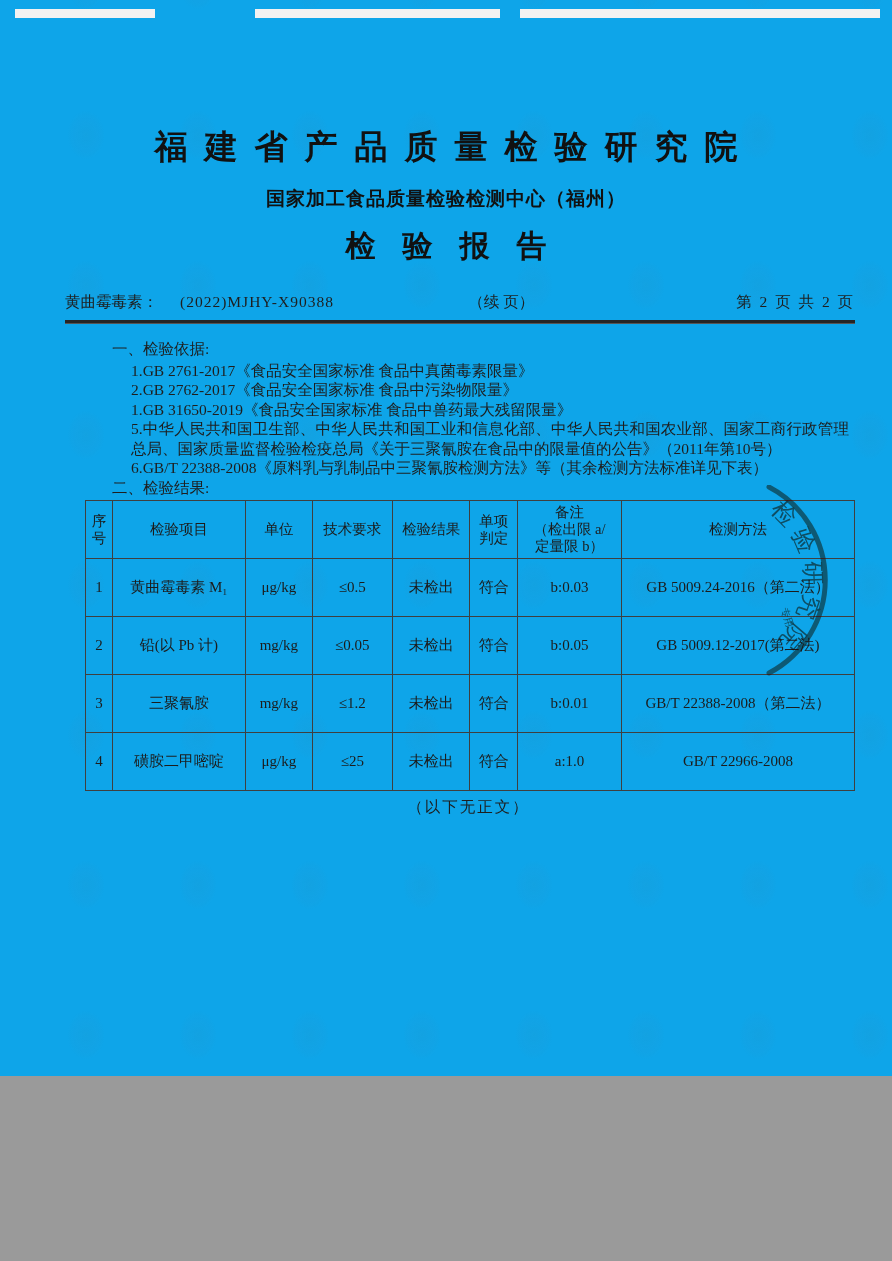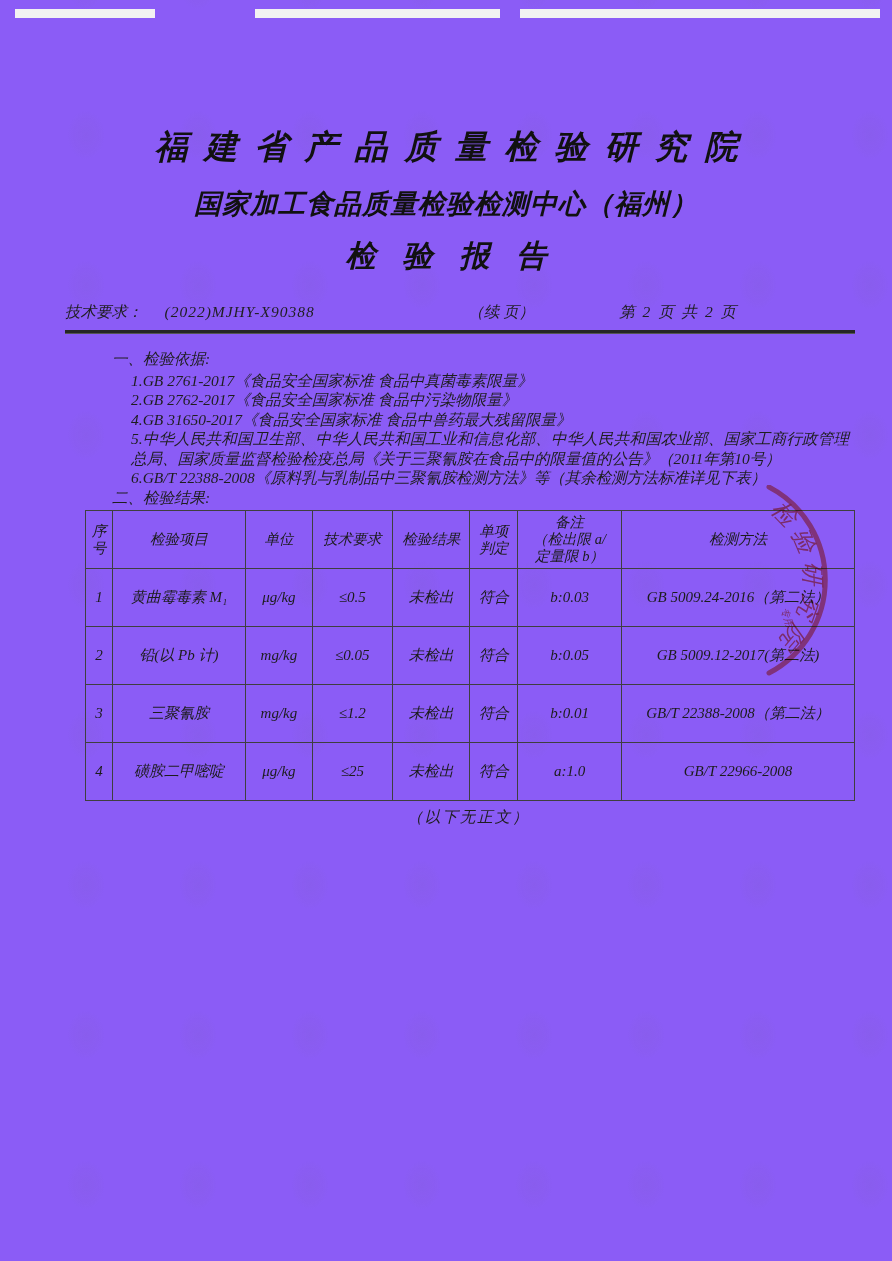--- a/index.html
+++ b/index.html
@@ -1,25 +1,24 @@
 <!DOCTYPE html>
 <html><head>
 <meta charset="utf-8">
 <style>
   * { box-sizing: border-box; }
   html,body { margin:0; padding:0; background:#9a9a9a; }
   .page {
     position: relative;
-    width: 892px; height: 1261px;
+    width: 892px; height: 1076px;
     margin: 0 auto;
-    background: #8b5cf6;
+    background: #0ea5e9;
     font-family: "Liberation Serif", "DejaVu Serif", serif;
     color: #1e1e1e;
     overflow: hidden;
-    font-style: italic;
   }
   
   .watermark-layer {
     position:absolute; inset:0;
     background-image: radial-gradient(ellipse 26px 34px at 50% 50%,
       rgba(105,105,105,0.055), rgba(105,105,105,0.025) 55%, transparent 72%);
     background-size: 112px 150px;
     background-position: 30px 60px;
     pointer-events:none;
   }
@@ -27,34 +26,34 @@
   .strip-1 { left:15px;  width:140px; }
   .strip-2 { left:255px; width:245px; }
   .strip-3 { left:520px; width:360px; }
 
   .header-block { position:relative; padding-top:125px; text-align:center; }
   .org-title {
     margin:0; font-size:33px; font-weight:700; letter-spacing:17px;
     text-indent:17px; color:#111;
   }
   .center-name {
-    margin:16px 0 0 0; font-size:27px; font-weight:700; letter-spacing:1px; color:#111;
+    margin:16px 0 0 0; font-size:19px; font-weight:700; letter-spacing:1px; color:#111;
   }
   .report-title {
     margin:14px 0 0 0; font-size:30px; font-weight:700; letter-spacing:27px;
     text-indent:27px; color:#111;
   }
 
   .report-info-row {
     position:relative; margin-top:25px; padding:0 37px 0 65px;
     display:flex; align-items:baseline; font-size:15.5px;
   }
   .info-left  { flex:1.35; text-align:left; }
   .info-center{ flex:1;   text-align:center; }
-  .info-right { flex:1;   letter-spacing:2px; }
+  .info-right { flex:1;   text-align:right; letter-spacing:2px; }
   .report-number { margin-left:22px; letter-spacing:1px;text-align:right; }
 
   .header-rule {
     margin:7px 37px 0 65px; height:4px; background:#262626; border-bottom:1px solid #555;
   }
 
   .body-block { position:relative; font-size:15.5px; line-height:19.5px; }
   .section-heading { margin:15px 0 0 112px; }
   .basis-list { margin:2px 37px 0 131px; width:718px; }
   .basis-item { text-align:justify; }
@@ -94,33 +93,33 @@
   <div class="scan-strip strip-3"></div>
 
   <div class="header-block">
     <h1 class="org-title">福建省产品质量检验研究院</h1>
     <h2 class="center-name">国家加工食品质量检验检测中心（福州）</h2>
     <h2 class="report-title">检验报告</h2>
   </div>
 
   <div class="report-info-row">
     <span class="info-left">
-      <span>技术要求：</span><span class="report-number">(2022)MJHY-X90388</span>
+      <span>黄曲霉毒素：</span><span class="report-number">(2022)MJHY-X90388</span>
     </span>
     <span class="info-center">（续 页）</span>
     <span class="info-right">第 2 页  共 2 页</span>
   </div>
   <div class="header-rule"></div>
 
   <div class="body-block">
     <div class="section-heading">一、检验依据:</div>
     <div class="basis-list">
       <div class="basis-item">1.GB 2761-2017《食品安全国家标准 食品中真菌毒素限量》</div>
       <div class="basis-item">2.GB 2762-2017《食品安全国家标准 食品中污染物限量》</div>
-      <div class="basis-item">4.GB 31650-2017《食品安全国家标准 食品中兽药最大残留限量》</div>
+      <div class="basis-item">1.GB 31650-2019《食品安全国家标准 食品中兽药最大残留限量》</div>
       <div class="basis-item">5.中华人民共和国卫生部、中华人民共和国工业和信息化部、中华人民共和国农业部、国家工商行政管理总局、国家质量监督检验检疫总局《关于三聚氰胺在食品中的限量值的公告》（2011年第10号）</div>
       <div class="basis-item">6.GB/T 22388-2008《原料乳与乳制品中三聚氰胺检测方法》等（其余检测方法标准详见下表）</div>
     </div>
     <div class="results-heading">二、检验结果:</div>
 
     <table class="results">
       <colgroup>
         <col style="width:3.5%">
           <col style="width:17.3%">
           <col style="width:8.7%">

